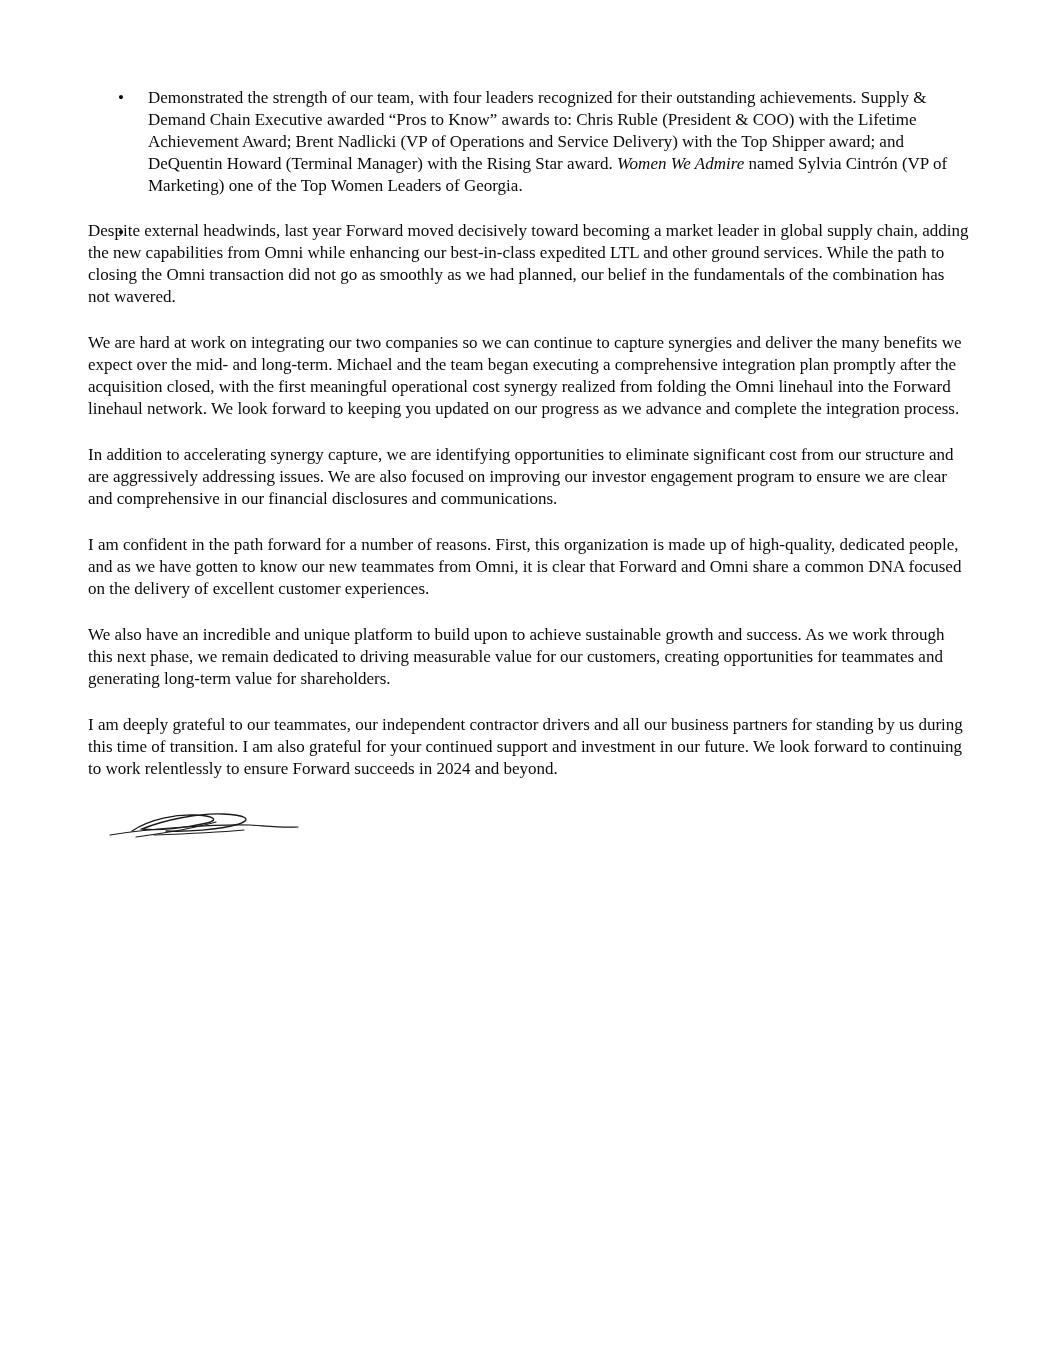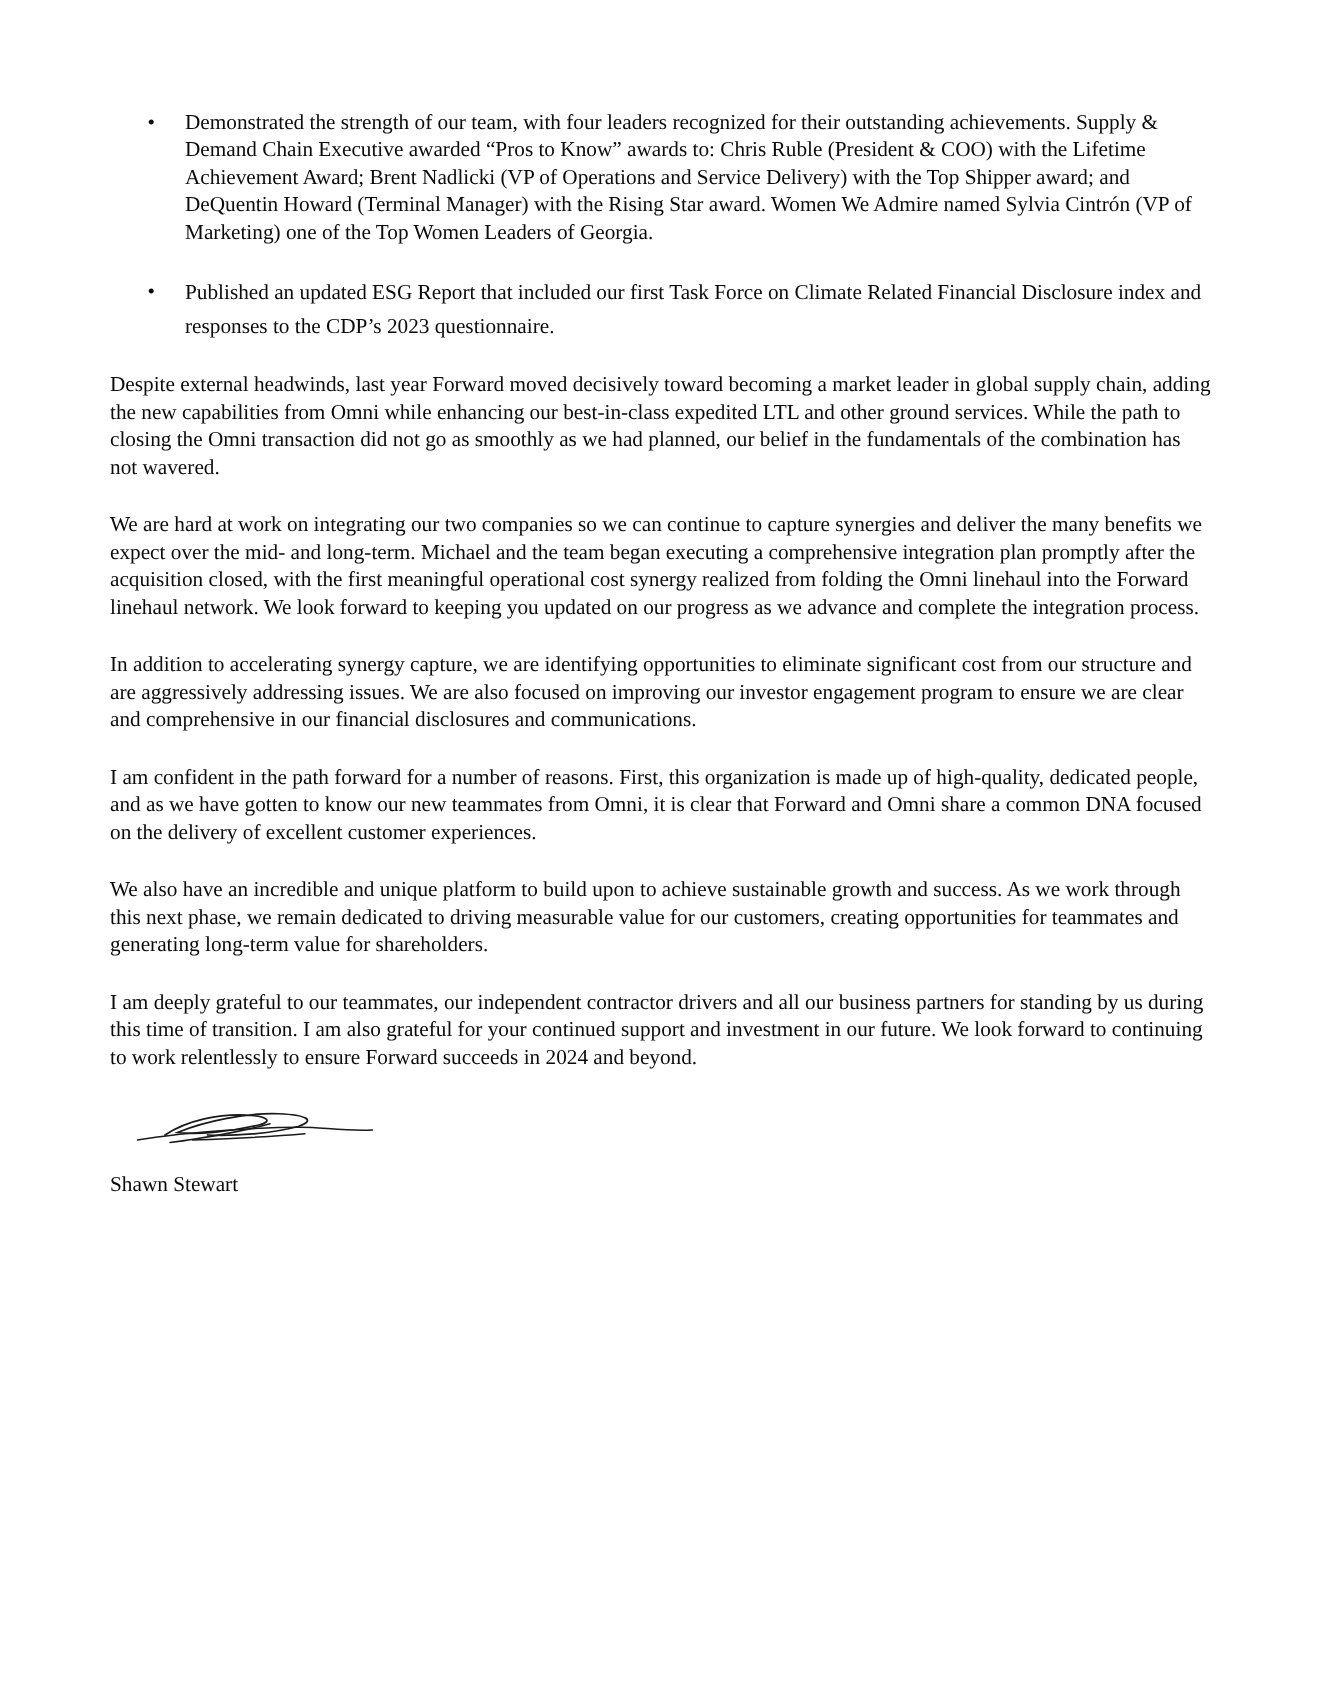--- a/index.html
+++ b/index.html
@@ -22,21 +22,21 @@
     padding-left: 60px;
     margin-bottom: 23px;
   }
   ul.bullets li .marker {
     position: absolute;
     left: 30px;
     top: 0;
   }
   ul.bullets li:nth-child(2) { line-height: 27px; }
   ul.bullets li:nth-child(2) .marker { top: 2px; line-height: 22px; }
-  .italic { }
+  .italic { font-style: italic; }
   h2.section-heading {
     font-size: 17px;
     line-height: 22px;
     font-weight: bold;
     margin: 28px 0 21px 0;
   }
   p.para { margin: 0 0 24px 0; }
   p.closing { margin: 16px 0 0 0; }
   .signature {
     margin: 22px 0 0 14px;
@@ -46,21 +46,21 @@
   .signature svg { display: block; }
   .signer { margin-top: 12px; line-height: 26px; }
 </style>
 </head>
 <body>
 
 <div class="page">
 
   <ul class="bullets" id="bullet-list">
       <li><span class="marker">•</span><span>Demonstrated the strength of our team, with four leaders recognized for their outstanding achievements. Supply &amp; Demand Chain Executive awarded “Pros to Know” awards to: Chris Ruble (President &amp; COO) with the Lifetime Achievement Award; Brent Nadlicki (VP of Operations and Service Delivery) with the Top Shipper award; and DeQuentin Howard (Terminal Manager) with the Rising Star award. </span><span class="italic">Women We Admire</span><span> named Sylvia Cintrón (VP of Marketing) one of the Top Women Leaders of Georgia.</span></li>
-      <li><span class="marker">•</span><span>Published an updated ESG Report that included our first Task Force on Climate Related Financial Disclosure index and responses to the CDP’s 2023 questionnaire.</span></li>
+      <li><span class="marker">•</span></li>
     </ul>
 
 
   <div id="paragraphs">
       <p class="para">Despite external headwinds, last year Forward moved decisively toward becoming a market leader in global supply chain, adding the new capabilities from Omni while enhancing our best-in-class expedited LTL and other ground services. While the path to closing the Omni transaction did not go as smoothly as we had planned, our belief in the fundamentals of the combination has not wavered.</p>
       <p class="para">We are hard at work on integrating our two companies so we can continue to capture synergies and deliver the many benefits we expect over the mid- and long-term. Michael and the team began executing a comprehensive integration plan promptly after the acquisition closed, with the first meaningful operational cost synergy realized from folding the Omni linehaul into the Forward linehaul network. We look forward to keeping you updated on our progress as we advance and complete the integration process.</p>
       <p class="para">In addition to accelerating synergy capture, we are identifying opportunities to eliminate significant cost from our structure and are aggressively addressing issues. We are also focused on improving our investor engagement program to ensure we are clear and comprehensive in our financial disclosures and communications.</p>
       <p class="para">I am confident in the path forward for a number of reasons. First, this organization is made up of high-quality, dedicated people, and as we have gotten to know our new teammates from Omni, it is clear that Forward and Omni share a common DNA focused on the delivery of excellent customer experiences.</p>
       <p class="para">We also have an incredible and unique platform to build upon to achieve sustainable growth and success. As we work through this next phase, we remain dedicated to driving measurable value for our customers, creating opportunities for teammates and generating long-term value for shareholders.</p>
       <p class="para">I am deeply grateful to our teammates, our independent contractor drivers and all our business partners for standing by us during this time of transition. I am also grateful for your continued support and investment in our future. We look forward to continuing to work relentlessly to ensure Forward succeeds in 2024 and beyond.</p>
@@ -70,16 +70,15 @@
   <div class="signature">
     <svg width="200" height="42" viewBox="0 0 200 42" fill="none" stroke="#1a1a1a" stroke-linecap="round">
       <path stroke-width="1.4" d="M30 27 C 48 15, 74 10, 95 11 C 112 12, 117 16, 105 19 C 84 24, 56 27, 40 25 C 62 16, 96 9, 121 10 C 143 11, 151 15, 137 20 C 116 26, 84 28, 64 27"></path>
       <path stroke-width="1.2" d="M8 31 C 50 24, 118 20, 148 21 C 164 22, 180 24, 196 23"></path>
       <path stroke-width="1.2" d="M34 33 C 64 29, 96 23, 114 18"></path>
       <path stroke-width="1.1" d="M52 31 C 80 30, 120 28, 142 26"></path>
     </svg>
   </div>
 
   <div class="signer">
-    <div>Shawn Stewart</div>
   </div>
 
 </div>
 
 </body></html>

